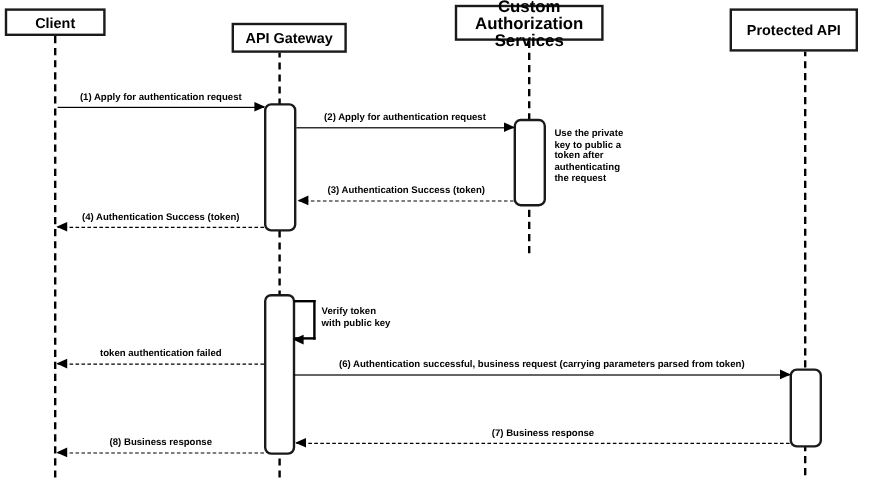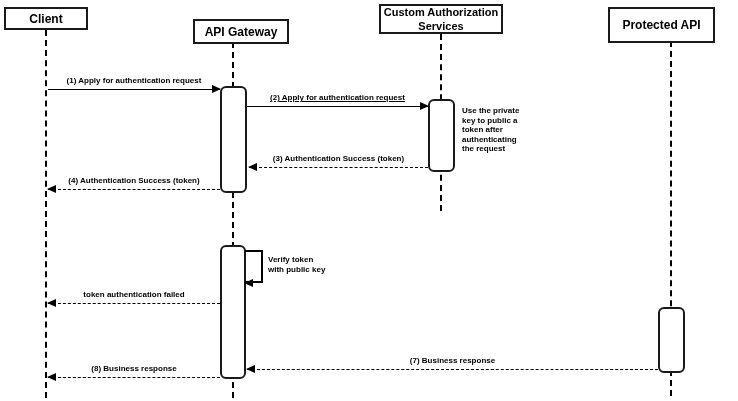--- a/index.html
+++ b/index.html
@@ -103,40 +103,40 @@
   <div class="lifeline" style="left:232px; top:32px; height:366px;"></div>
   <div class="lifeline" style="left:440px; top:34px; height:177px;"></div>
   <div class="lifeline" style="left:670px; top:31px; height:365px;"></div>
 
   <div class="participant" style="left:4px; top:7px; width:84px; height:23px;">
     <span>Client</span>
   </div>
   <div class="participant" style="left:193px; top:19px; width:96px; height:25px;">
     <span>API Gateway</span>
   </div>
-  <div class="participant" style="left:379px; top:4px; width:124px; height:30px; font-size:11px;">
+  <div class="participant" style="left:379px; top:4px; width:124px; height:30px; font-size:14px;">
     <span>Custom Authorization Services</span>
   </div>
   <div class="participant" style="left:608px; top:7px; width:107px; height:36px;">
     <span>Protected API</span>
   </div>
 
   <div class="activation" style="left:220px; top:86px; width:27px; height:107px;"></div>
   <div class="activation" style="left:220px; top:245px; width:26px; height:134px;"></div>
   <div class="activation" style="left:428px; top:99px; width:27px; height:73px;"></div>
   <div class="activation" style="left:658px; top:307px; width:27px; height:66px;"></div>
 
   <div class="msg" style="left:48px; top:75px; width:172px;">
     <span class="msg-label">(1) Apply for authentication request</span>
     <div class="msg-line">
       <div class="head right"></div>
     </div>
   </div>
 
-  <div class="msg" style="left:247px; top:92px; width:181px;text-decoration:underline;">
+  <div class="msg" style="left:247px; top:92px; width:181px;">
     <span class="msg-label">(2) Apply for authentication request</span>
     <div class="msg-line">
       <div class="head right"></div>
     </div>
   </div>
 
   <div class="float-label" style="left:462px; top:106px;">Use the private
 key to public a
 token after
 authenticating
@@ -163,20 +163,26 @@
   <div class="float-label" style="left:268px; top:255px;">Verify token
 with public key</div>
 
   <div class="msg" style="left:48px; top:289px; width:172px;">
     <span class="msg-label">token authentication failed</span>
     <div class="msg-line dashed">
       <div class="head left"></div>
     </div>
   </div>
 
+  <div class="msg" style="left:245px; top:298px; width:413px;">
+    <span class="msg-label">(6) Authentication successful, business request (carrying parameters parsed from token)</span>
+    <div class="msg-line">
+      <div class="head right"></div>
+    </div>
+  </div>
 
   <div class="msg" style="left:247px; top:355px; width:411px;">
     <span class="msg-label">(7) Business response</span>
     <div class="msg-line dashed">
       <div class="head left"></div>
     </div>
   </div>
 
   <div class="msg" style="left:48px; top:363px; width:172px;">
     <span class="msg-label">(8) Business response</span>

